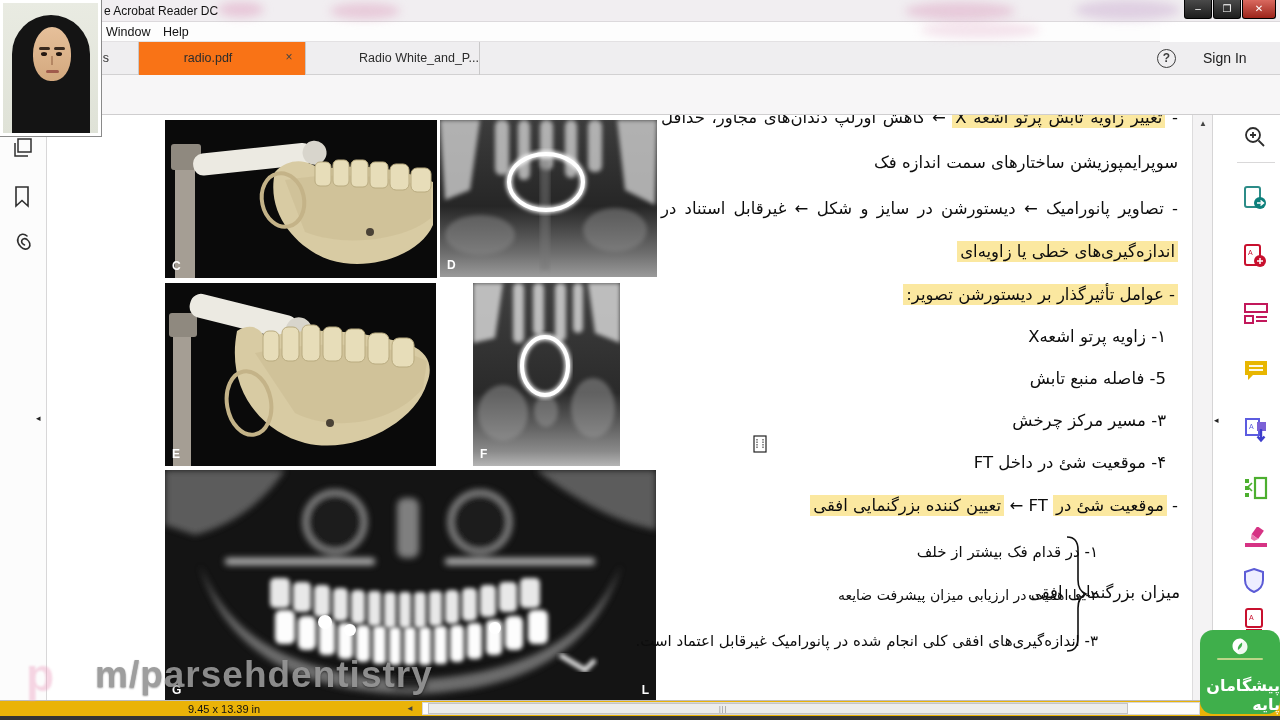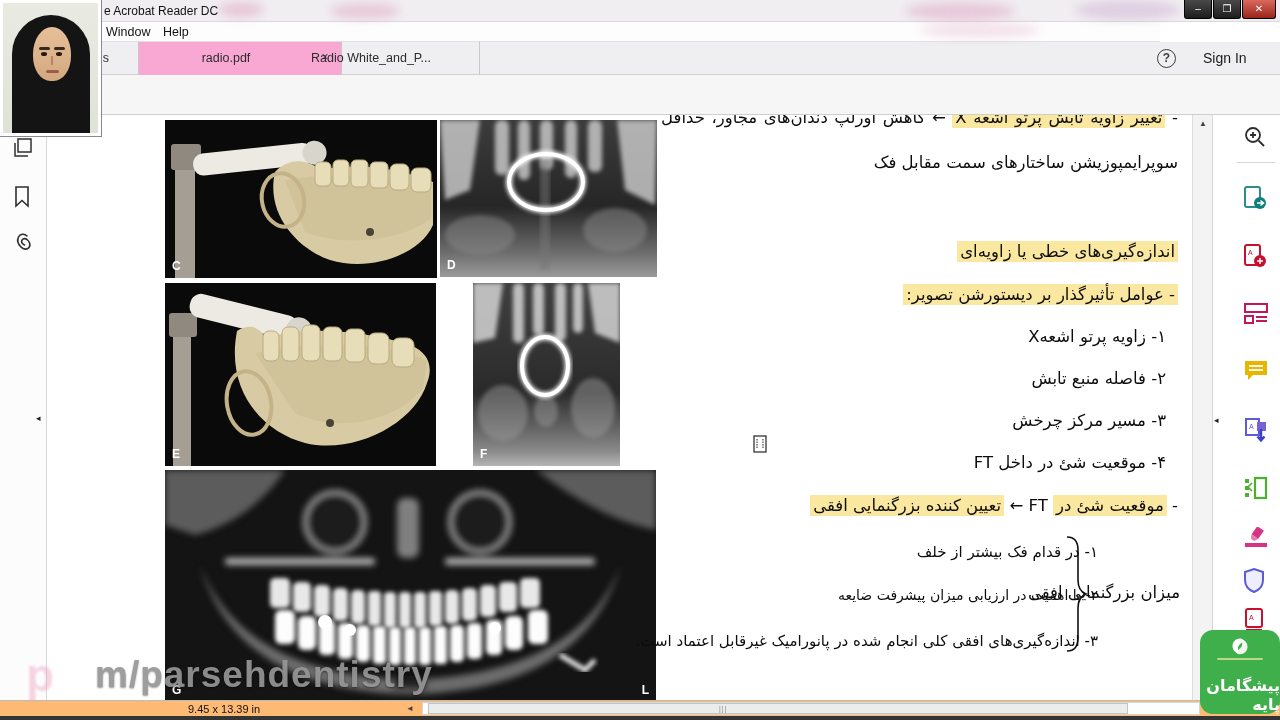--- a/index.html
+++ b/index.html
@@ -15,25 +15,25 @@
   #btn-close { background:linear-gradient(#d9695f,#9c241a); width:34px; }
 
   
   #menubar { position:absolute; left:0; top:22px; width:1160px; height:20px; background:#fdfdfd; border-bottom:1px solid #e3e1e3; }
   .menu-item { position:absolute; top:3px; font-size:12.5px; color:#111; }
 
   
   #tabbar { position:absolute; left:0; top:42px; width:1280px; height:33px; background:#efeef0; border-bottom:1px solid #d2d1d2; }
   #tab-tools { position:absolute; left:100px; top:9px; font-size:12.5px; color:#333; }
   .doc-tab { position:absolute; top:0; height:33px; font-size:12.5px; color:#2c2c2c; }
-  #tab-active { left:138px; width:204px; background:#f9a8d4; border-left:1px solid #c9c8c9; border-right:1px solid #c9c8c9; }
+  #tab-active { left:138px; width:168px; background:#f97316; border-left:1px solid #c9c8c9; border-right:1px solid #c9c8c9; }
   #tab-active .tab-label { position:absolute; left:0; right:28px; top:9px; text-align:center; }
   #tab-close { position:absolute; right:8px; top:8px; width:16px; height:16px; text-align:center; line-height:15px; font-size:12px; color:#444; }
   #tab-inactive { left:311px; width:169px; border-right:1px solid #c9c8c9; }
-  #tab-inactive .tab-label { position:absolute; left:0; right:0; top:9px; text-align:left; }
+  #tab-inactive .tab-label { position:absolute; left:0; right:0; top:9px; text-align:right; }
   #help-circle { position:absolute; left:1157px; top:7px; width:19px; height:19px; border:1.6px solid #3d3d3d; border-radius:50%;
                  text-align:center; line-height:16px; font-size:12px; font-weight:bold; color:#3d3d3d; }
   #sign-in { position:absolute; left:1203px; top:8px; font-size:14px; color:#1a1a1a; }
 
   
   #toolbar { position:absolute; left:0; top:75px; width:1280px; height:40px; background:#f7f6f7; border-bottom:1px solid #cfcecf; }
   .tbtn { position:absolute; top:83px; width:26px; height:26px; display:flex; align-items:center; justify-content:center; }
   .tbtn svg { display:block; }
   #page-box { position:absolute; left:393px; top:84px; width:37px; height:23px; border:1px solid #8c8c8c; background:#fff;
               text-align:center; font-size:12.5px; color:#111; font-family:"Liberation Sans",sans-serif; }
@@ -80,21 +80,21 @@
 
   
   #vscroll { position:absolute; left:1192px; top:115px; width:20px; height:585px; background:#f4f3f4; border-left:1px solid #dddcdd; }
   #vscroll-up { position:absolute; left:6px; top:4px; font-size:8px; color:#444; }
   #rp-collapse { position:absolute; left:1214px; top:415px; font-size:9px; color:#222; z-index:4; }
   #right-panel { position:absolute; left:1212px; top:115px; width:68px; height:585px; background:#fff; border-left:1px solid #d6d5d6; }
   .rp-icon { position:absolute; left:30px; width:26px; height:26px; }
   #rp-divider { position:absolute; left:24px; top:47px; width:38px; height:1px; background:#d9d8d9; }
 
   
-  #statusbar { position:absolute; left:0; top:700px; width:1280px; height:16px; background:#fdba74; border-top:1px solid #bdbcbd; }
+  #statusbar { position:absolute; left:0; top:700px; width:1280px; height:16px; background:#eab308; border-top:1px solid #bdbcbd; }
   #status-size { position:absolute; left:188px; top:2px; font-size:11px; color:#111; }
   #hs-left { position:absolute; left:406px; top:3px; font-size:8px; color:#444; }
   #hs-track { position:absolute; left:422px; top:1px; width:778px; height:13px; background:#fdfdfd; border:1px solid #d7d6d7; }
   #hs-thumb { position:absolute; left:5px; top:0px; width:700px; height:11px; background:#ececec; border:1px solid #c5c4c5; }
   #hs-grip { position:absolute; left:290px; top:1px; font-size:7px; color:#888; letter-spacing:1px; }
   #hs-right { position:absolute; left:1204px; top:3px; font-size:8px; color:#444; }
   #bottom-strip { position:absolute; left:0; top:716px; width:1280px; height:4px; background:#343434; }
 
   
   #webcam { position:absolute; left:0; top:0; width:101px; height:136px; background:linear-gradient(#e9ebe2,#dfe2d7);
@@ -489,25 +489,26 @@
           <circle cx="330" cy="158" r="6" fill="#fff"></circle>
         <path d="M395,185 L420,200 L430,190" stroke="#e0e0e0" stroke-width="5" fill="none" filter="url(#bl)"></path>
       </svg>
       <span class="fig-label">G</span>
       <span class="fig-label right">L</span>
     </div>
 
     <div class="pline just" id="l1">
       <span>- </span><span class="hl">تغییر زاویه تابش پرتو اشعه X</span><span> ← کاهش اورلپ دندان‌های مجاور، حداقل</span>
     </div>
-    <div class="pline" id="l2">سوپرایمپوزیشن ساختارهای سمت مقابل فک</div>
+    <div class="pline" id="l2">سوپرایمپوزیشن ساختارهای سمت اندازه فک</div>
+    <div class="pline just" id="l3">- تصاویر پانورامیک ← دیستورشن در سایز و شکل ← غیرقابل استناد در</div>
     <div class="pline" id="l4"><span class="hl">اندازه‌گیری‌های خطی یا زاویه‌ای</span></div>
     <div class="pline" id="l5"><span class="hl">- عوامل تأثیرگذار بر دیستورشن تصویر:</span></div>
     <div class="pline" id="l6">۱- زاویه پرتو اشعهX</div>
-    <div class="pline" id="l7">۲- فاصله منبع تابش</div>
+    <div class="pline" id="l7">5- فاصله منبع تابش</div>
     <div class="pline" id="l8">۳- مسیر مرکز چرخش</div>
     <div class="pline" id="l9">۴- موقعیت شئ در داخل FT</div>
     <div class="pline" id="l10">
       <span>- </span><span class="hl">موقعیت شئ در</span><span> FT ← </span><span class="hl">تعیین کننده بزرگنمایی افقی</span>
     </div>
 
     <div class="pline" id="brace-label">میزان بزرگنمایی افقی</div>
     <svg id="brace" width="26" height="118" viewBox="0 0 26 118">
       <path d="M4,2 Q15,2 15,15 L15,45 Q15,56 23,59 Q15,62 15,73 L15,103 Q15,116 4,116" fill="none" stroke="#111" stroke-width="1.6"></path>
     </svg>

